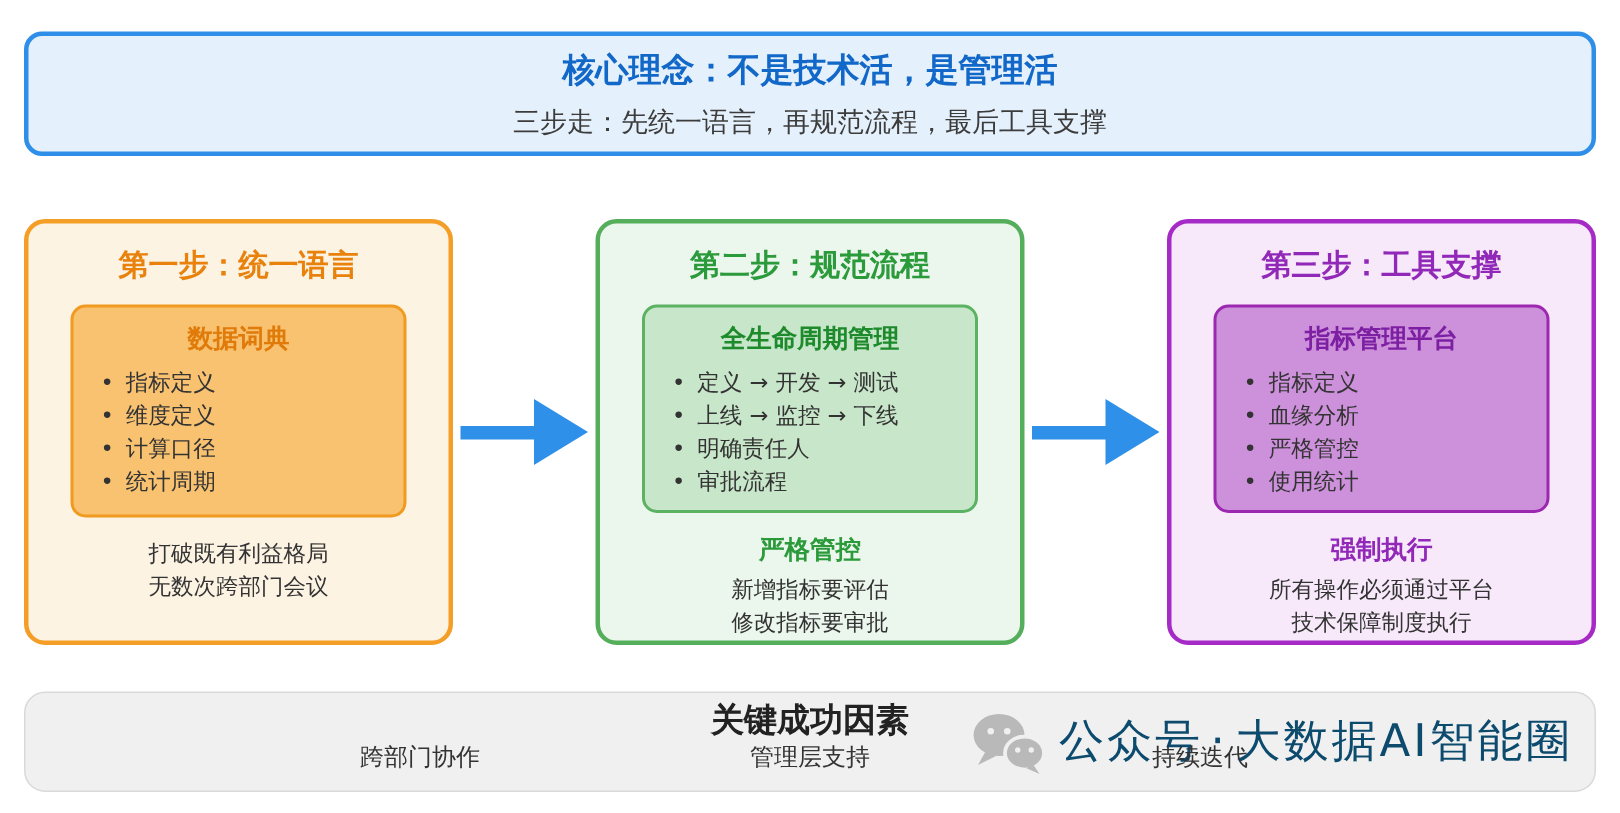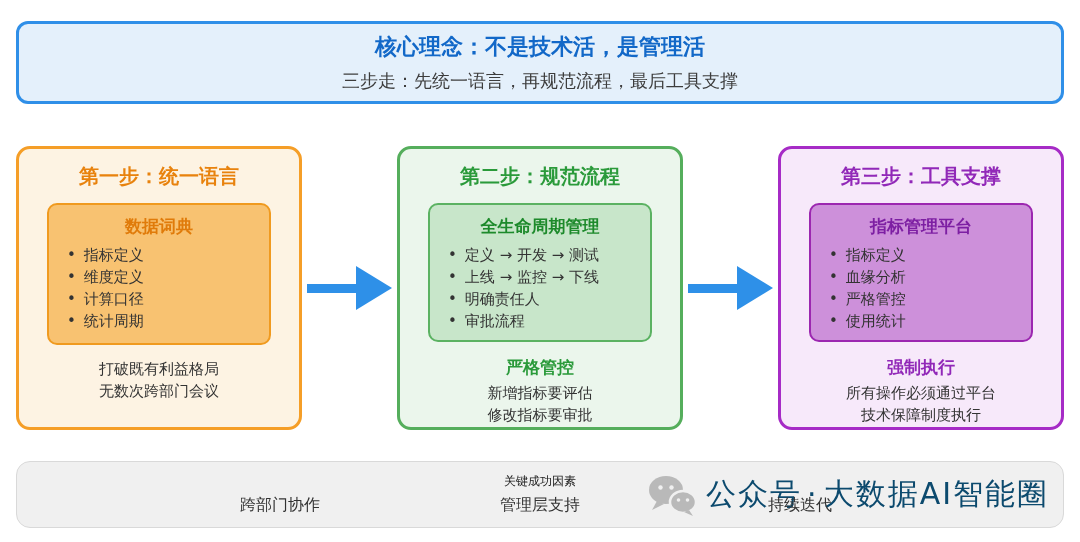--- a/index.html
+++ b/index.html
@@ -101,21 +101,21 @@
     margin: 0 auto;
     display: flex;
     padding: 9px 0 11px;
   }
   .factor-col {
     flex: 1 1 0;
     display: flex; flex-direction: column;
     justify-content: flex-end; align-items: center;
   }
   .factor-heading {
-    font-size: 12px; font-weight: normal; color: #222222;
+    font-size: 22px; font-weight: bold; color: #222222;
     line-height: 24px;
   }
   .factor-item { font-size: 16px; color: #333333; line-height: 23px; text-align: right; }
 
   
   .watermark {
     position: absolute; z-index: 1;
     right: 14px; top: 50%;
     transform: translateY(-50%);
     display: flex; align-items: center;

